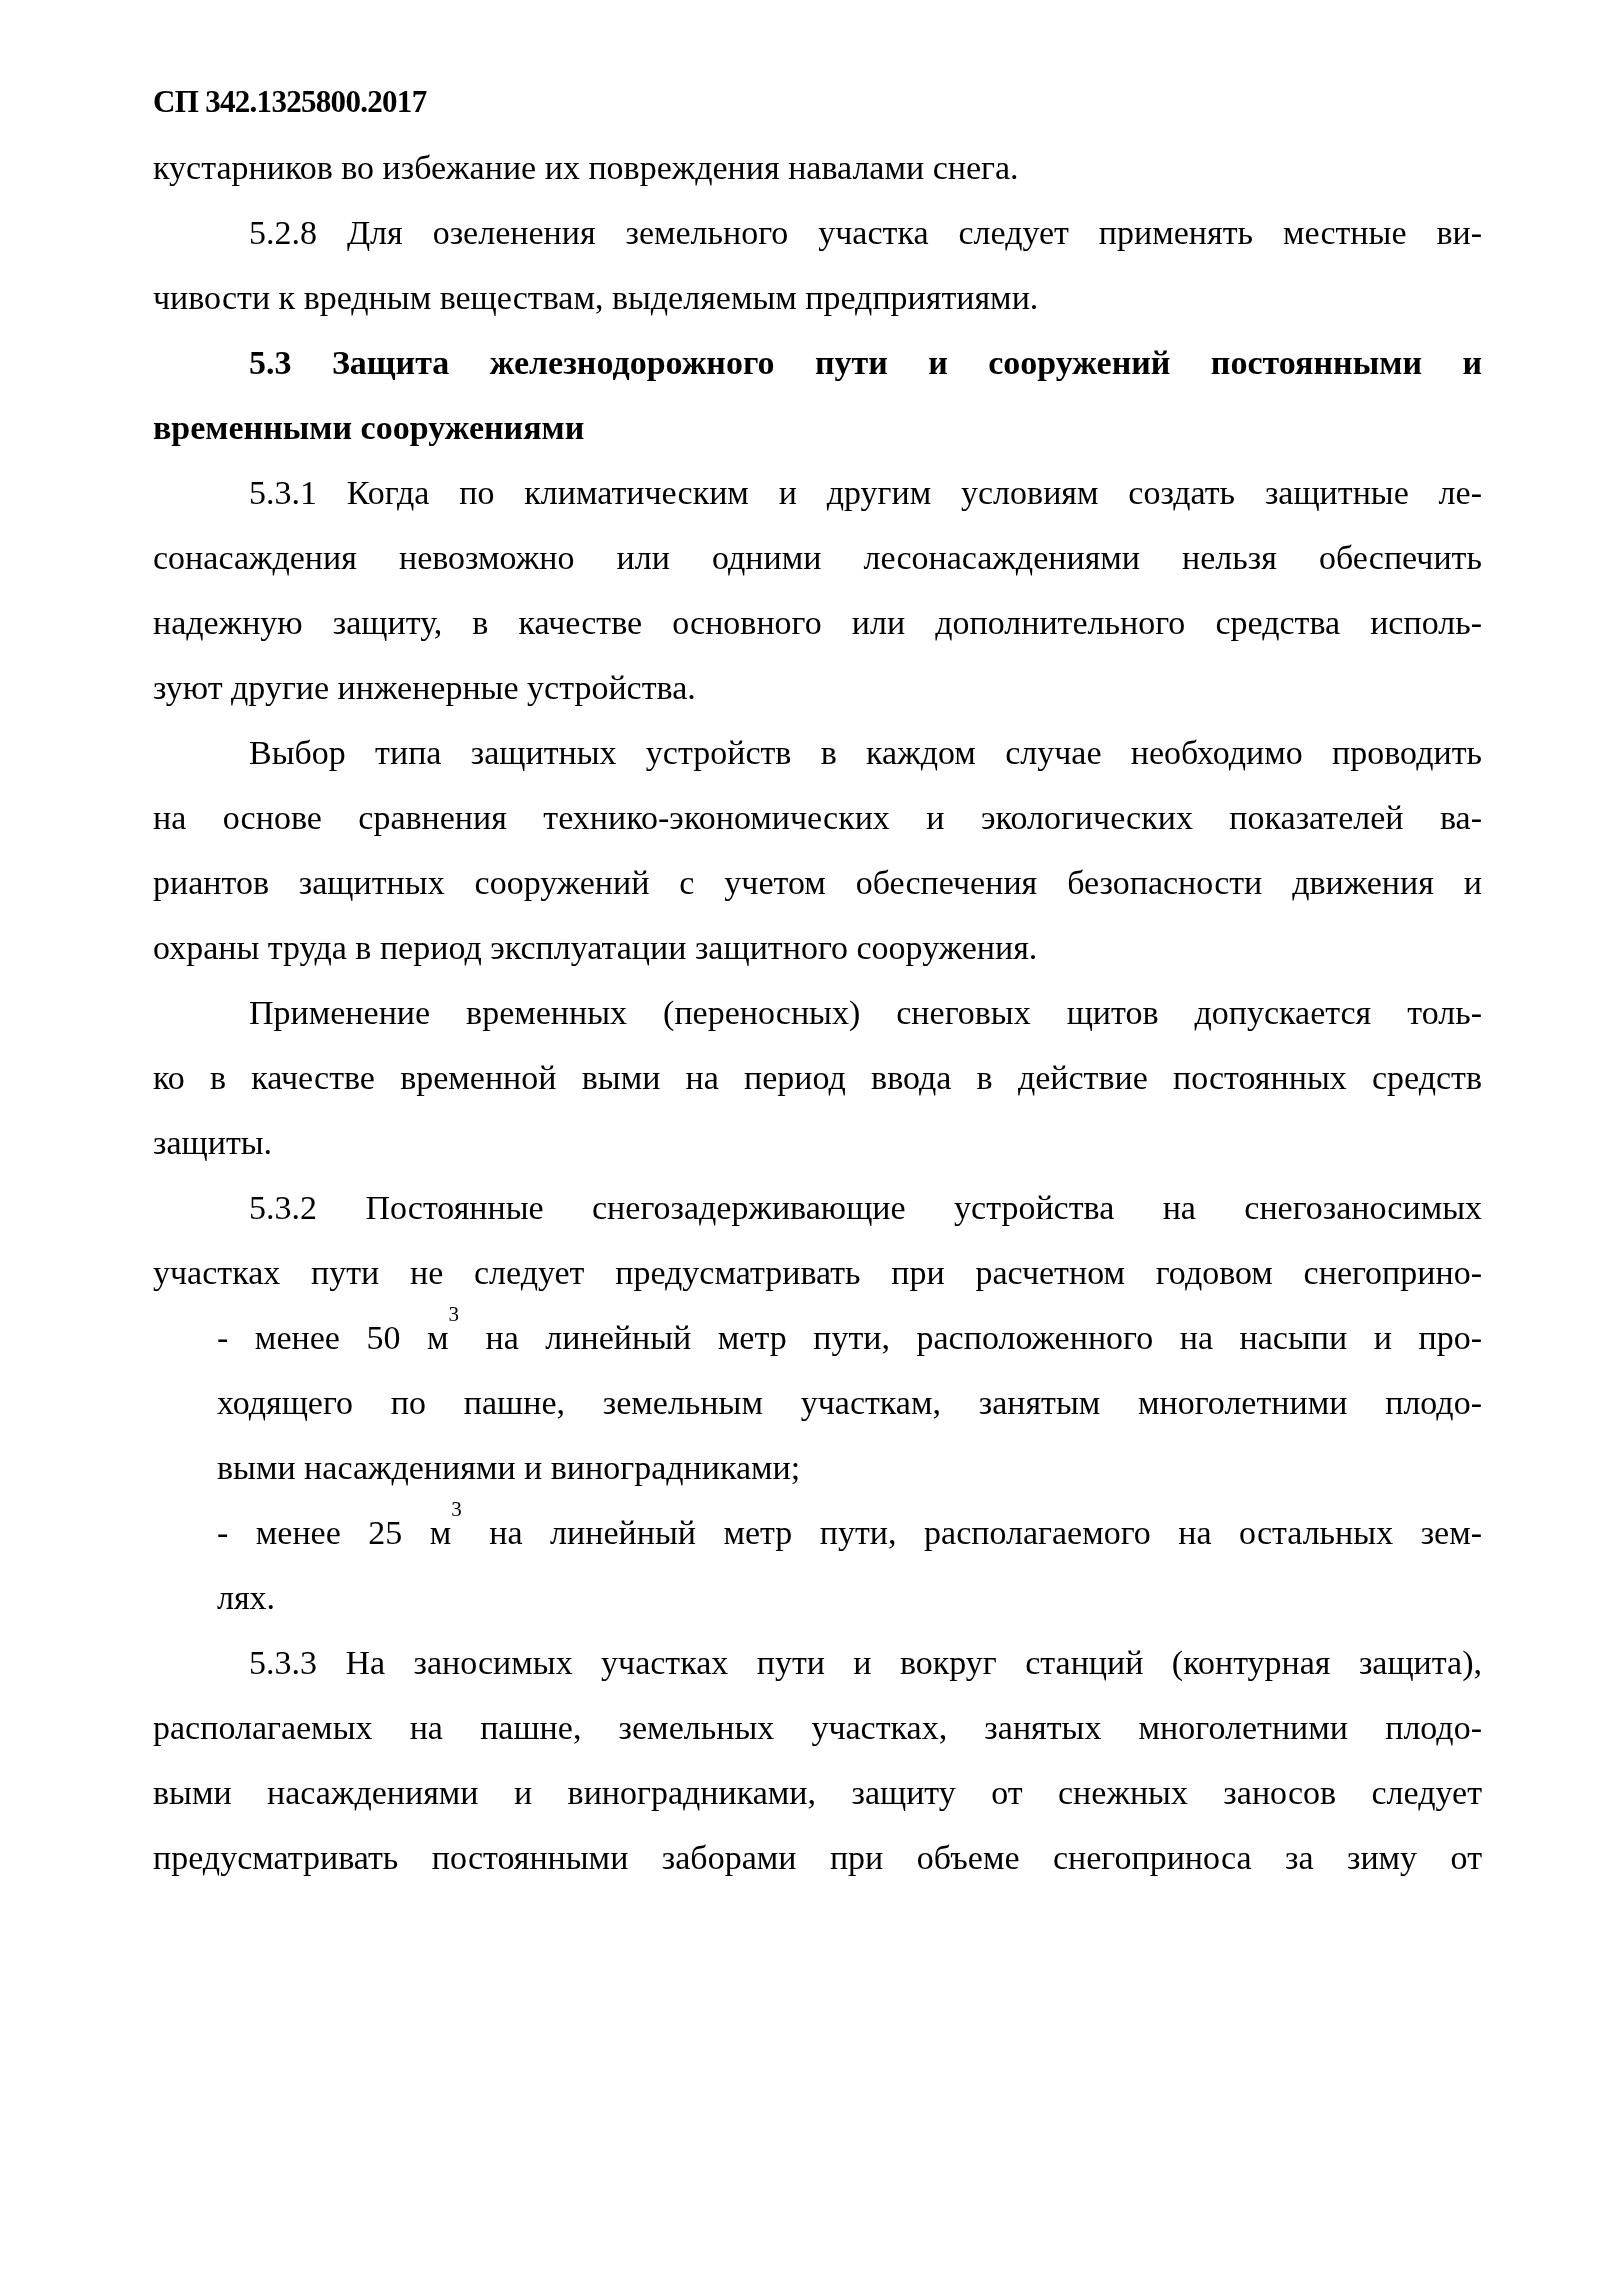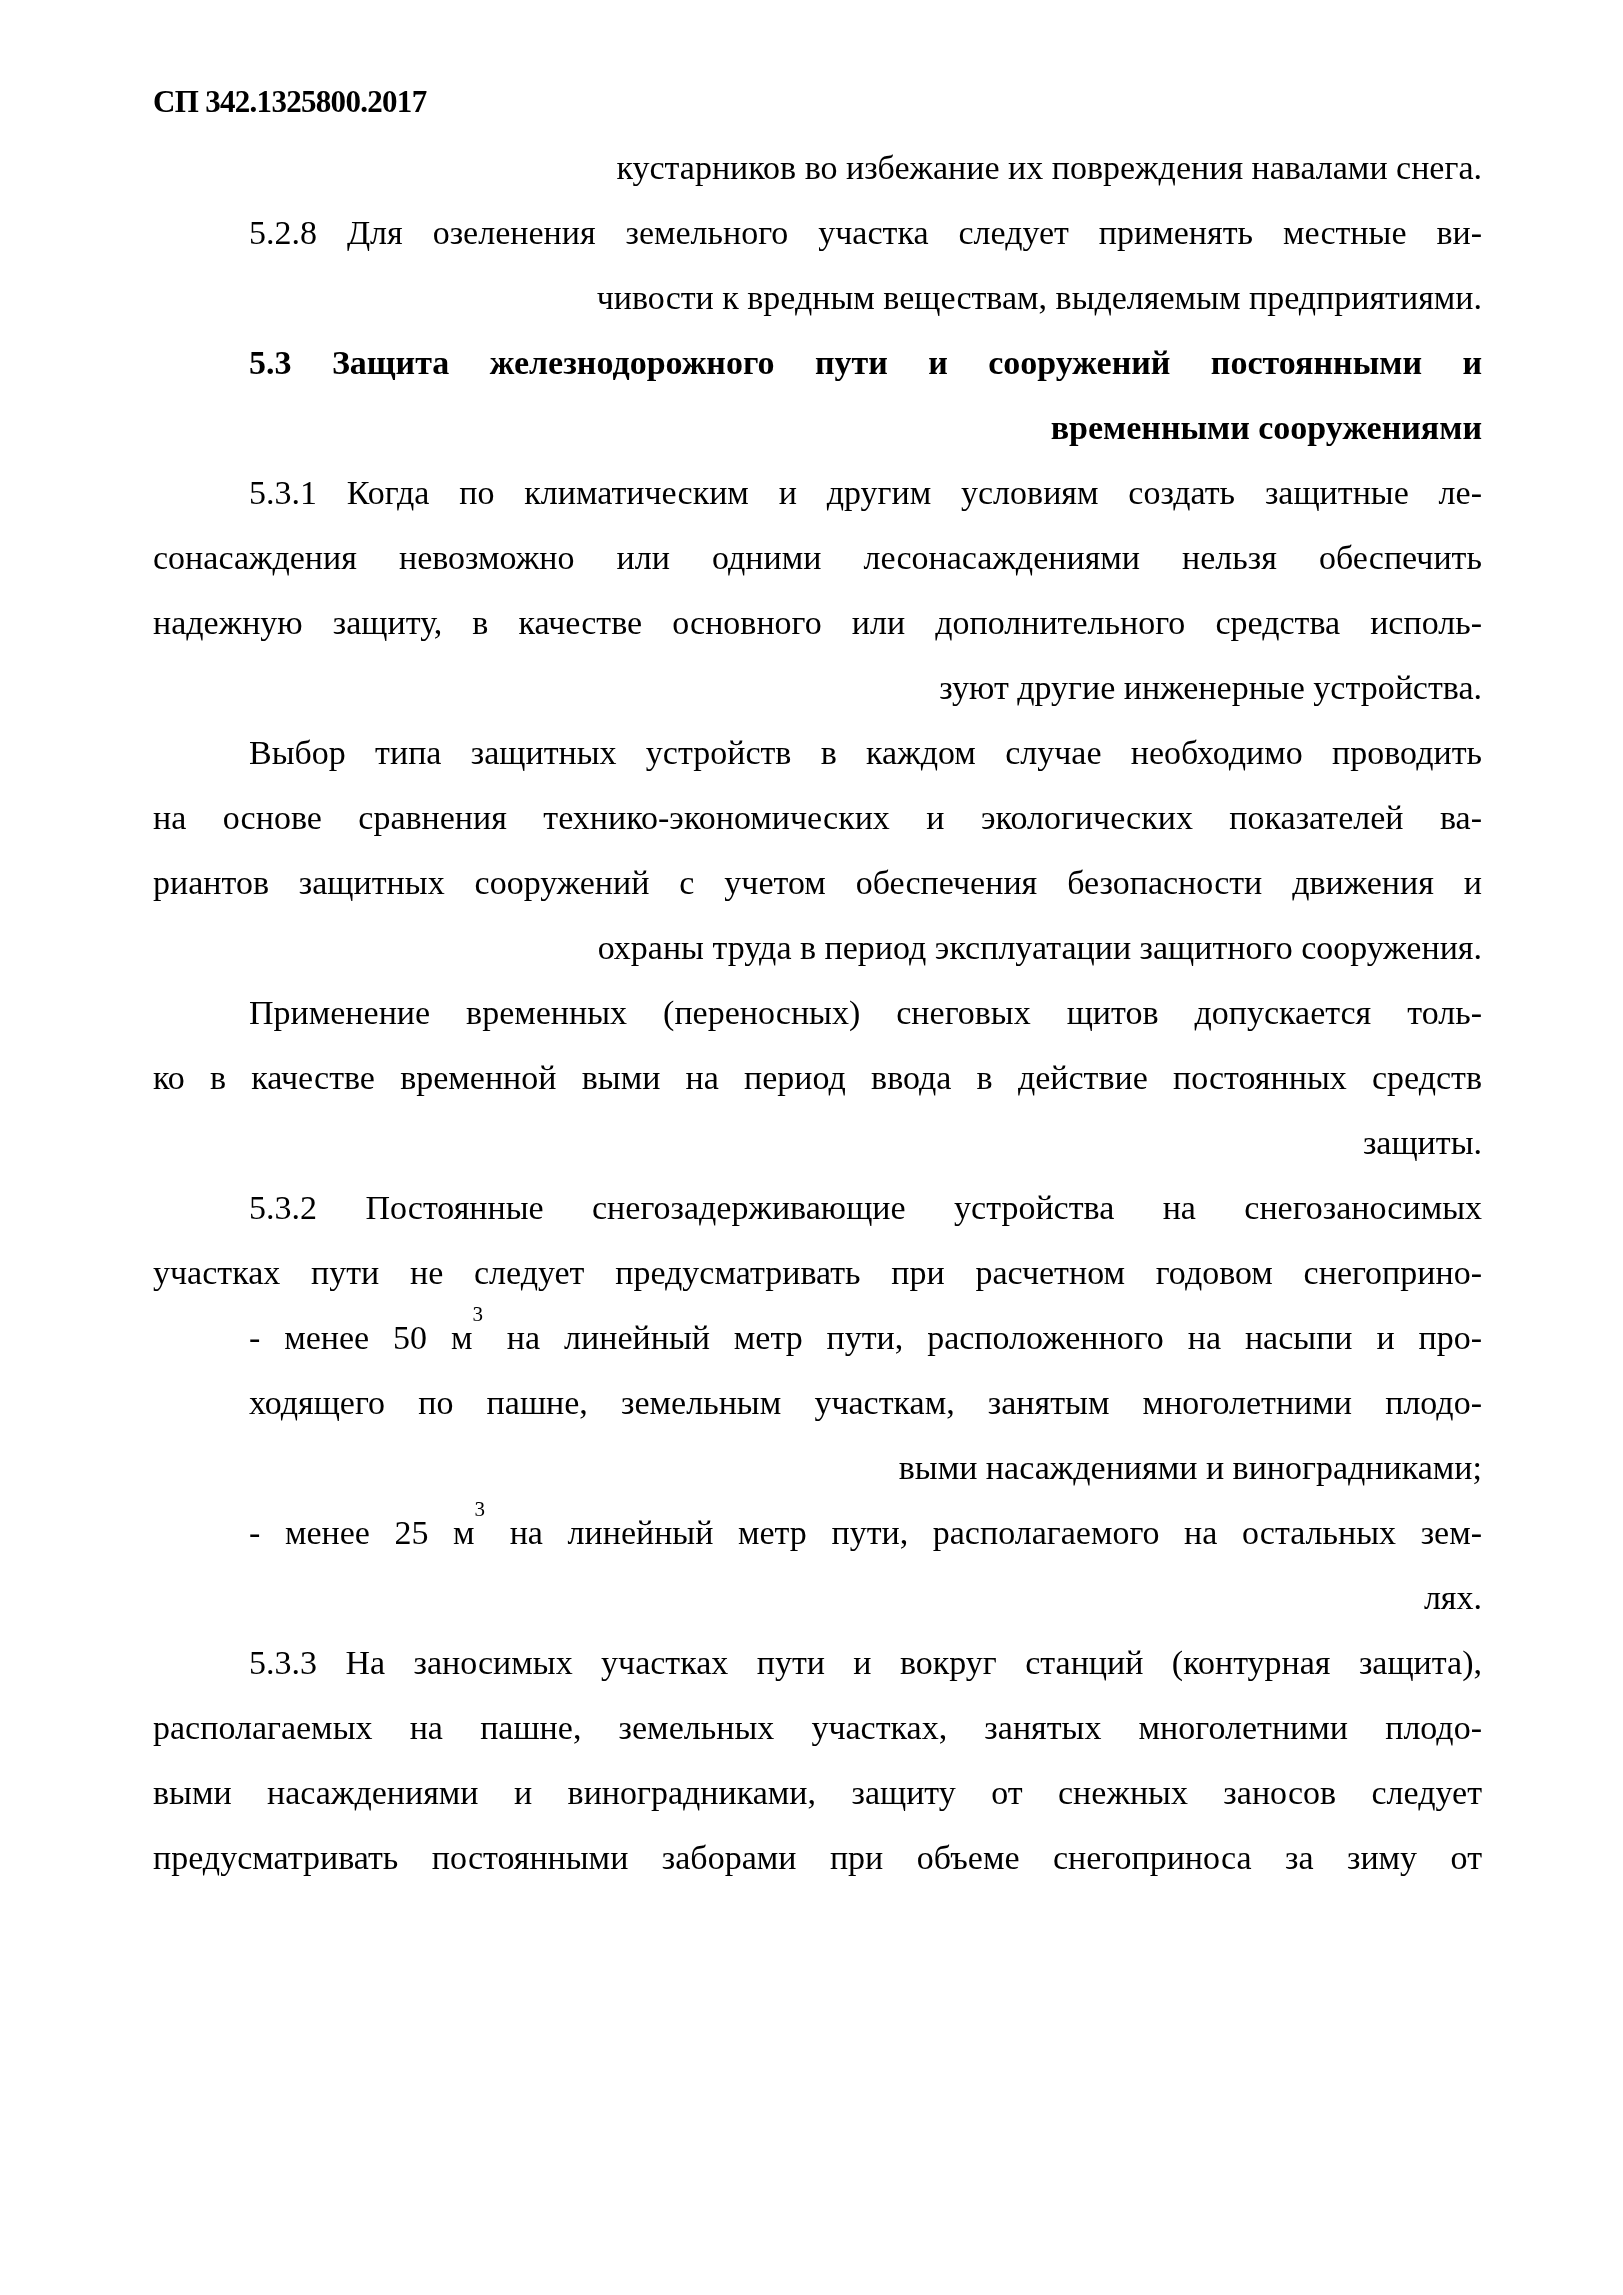--- a/index.html
+++ b/index.html
@@ -24,29 +24,29 @@
   .body-text {
     position: absolute;
     left: 153px;
     top: 135px;
     width: 1329px;
     font-size: 34px;
   }
   .ln {
     height: 65px;
     line-height: 65px;
-    text-align: right;
+    text-align: left;
     white-space: normal;
   }
   .just {
     text-align: justify;
     text-align-last: justify;
   }
   .ind { padding-left: 96px; }
-  .blk { margin-left: 96px; }
+  .blk { margin-left: 64px; }
   .bold { font-weight: bold; }
   .sup3 {
     font-size: 21px;
     line-height: 0;
     position: relative;
     top: -15.7px;
   }
   .page-number {
     position: absolute;
     left: 141px;

